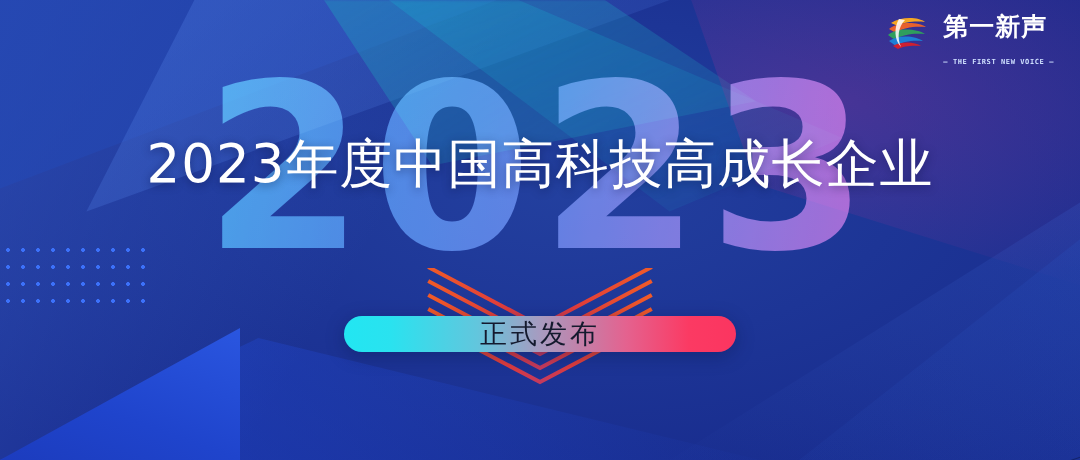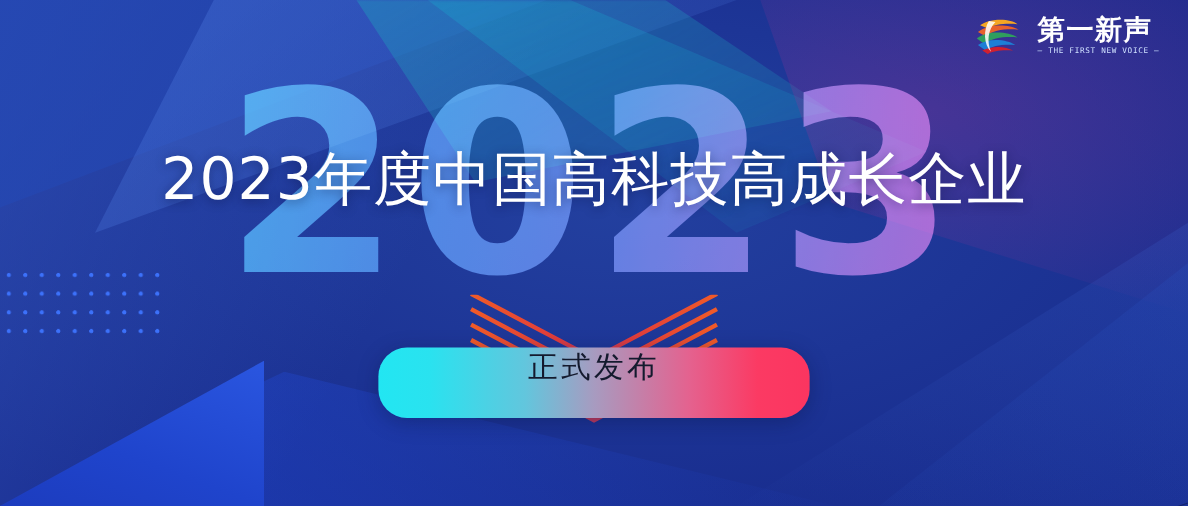--- a/index.html
+++ b/index.html
@@ -180,21 +180,21 @@
   .title-line.l1 { font-size: 53px; }
   .title-line.l2 { font-size: 54px; letter-spacing: 3px; }
 
   
   .pill {
     position: absolute;
     left: 50%;
     transform: translateX(-50%);
     top: 316px;
     width: 392px;
-    height: 64px;
+    height: 36px;
     border-radius: 26px;
     background: linear-gradient(90deg,
         #22e6f2 0%,
         #2ae2ef 12%,
         #62c6dd 34%,
         #a79bc0 50%,
         #e4628f 72%,
         #fb3a63 88%,
         #fb3560 100%);
     display: flex;
@@ -233,24 +233,24 @@
     font-family: "DejaVu Sans", "Liberation Sans", sans-serif;
     font-size: 25px;
     font-weight: 700;
     color: #ffffff;
     letter-spacing: 1px;
     line-height: 1.05;
   }
   .logo-en {
     font-family: "DejaVu Sans Mono", "Liberation Mono", monospace;
     font-size: 7px;
-    font-weight: 400;
+    font-weight: 700;
     color: #cfe0ff;
     letter-spacing: 0.6px;
-    margin-top: 2px;
+    margin-top: 18px;
     text-align: center;
   }
   .logo-en-2 {
     font-family: "DejaVu Sans Mono", "Liberation Mono", monospace;
     font-size: 7.5px;
     font-weight: 700;
     color: #ff8c2a;
     letter-spacing: 0.4px;
     margin-top: 1px;
     text-align: center;

